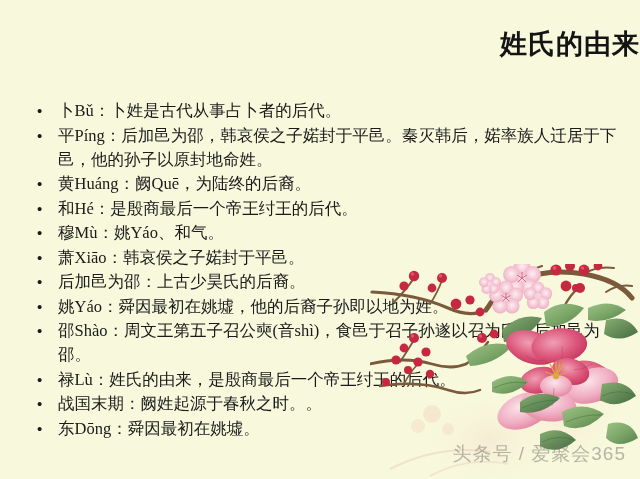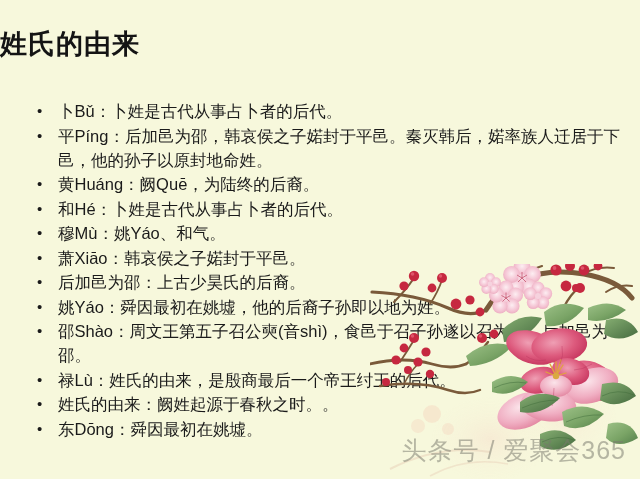--- a/index.html
+++ b/index.html
@@ -17,21 +17,21 @@
     width: 640px;
     height: 479px;
     background: #f7f8dc;
     overflow: hidden;
   }
   #slide-title {
     position: absolute;
     top: 26px;
     left: 0;
     width: 640px;
-    text-align: left;
+    text-align: right;
     font-size: 27px;
     font-weight: bold;
     color: #141414;
     letter-spacing: 1px;
     line-height: 36px;
   }
   #bullet-list {
     position: absolute;
     top: 99px;
     left: 32px;
@@ -52,35 +52,36 @@
   .bullet-marker {
     position: absolute;
     left: 5px;
     top: 0;
     font-size: 15px;
     line-height: 24px;
     color: #1a1a1a;
   }
   .bullet-text {
     display: block;
+    font-family: Liberation Serif, serif;
   }
   
   #floral-decoration {
     position: absolute;
     right: 0;
     bottom: 0;
     width: 270px;
     height: 215px;
     pointer-events: none;
   }
   #watermark {
     position: absolute;
     right: 14px;
     bottom: 12px;
-    font-size: 25px;
+    font-size: 19px;
     color: rgba(120, 120, 110, 0.52);
     letter-spacing: 1px;
     font-weight: normal;
     white-space: nowrap;
   }
 </style>
 </head>
 <body>
 
 <div id="slide">
@@ -95,21 +96,21 @@
     <li class="bullet-item">
       <span class="bullet-marker">•</span>
       <span class="bullet-text">平Píng：后加邑为邵，韩哀侯之子婼封于平邑。秦灭韩后，婼率族人迁居于下邑，他的孙子以原封地命姓。</span>
     </li>
     <li class="bullet-item">
       <span class="bullet-marker">•</span>
       <span class="bullet-text">黄Huáng：阙Quē，为陆终的后裔。</span>
     </li>
     <li class="bullet-item">
       <span class="bullet-marker">•</span>
-      <span class="bullet-text">和Hé：卜姓是古代从事占卜者的后代。</span>
+      <span class="bullet-text">和Hé：是殷商最后一个帝王纣王的后代。</span>
     </li>
     <li class="bullet-item">
       <span class="bullet-marker">•</span>
       <span class="bullet-text">穆Mù：姚Yáo、和气。</span>
     </li>
     <li class="bullet-item">
       <span class="bullet-marker">•</span>
       <span class="bullet-text">萧Xiāo：韩哀侯之子婼封于平邑。</span>
     </li>
     <li class="bullet-item">
@@ -123,21 +124,21 @@
     <li class="bullet-item">
       <span class="bullet-marker">•</span>
       <span class="bullet-text">邵Shào：周文王第五子召公奭(音shì)，食邑于召子孙遂以召为氏，后加邑为邵。</span>
     </li>
     <li class="bullet-item">
       <span class="bullet-marker">•</span>
       <span class="bullet-text">禄Lù：姓氏的由来，是殷商最后一个帝王纣王的后代。</span>
     </li>
     <li class="bullet-item">
       <span class="bullet-marker">•</span>
-      <span class="bullet-text">姓氏的由来：阙姓起源于春秋之时。。</span>
+      <span class="bullet-text">战国末期：阙姓起源于春秋之时。。</span>
     </li>
     <li class="bullet-item">
       <span class="bullet-marker">•</span>
       <span class="bullet-text">东Dōng：舜因最初在姚墟。</span>
     </li>
   </ul>
 
   <svg id="floral-decoration" viewBox="0 0 270 215" xmlns="http://www.w3.org/2000/svg">
     <defs>
       <radialGradient id="gPetalDeep" cx="40%" cy="40%" r="70%">

